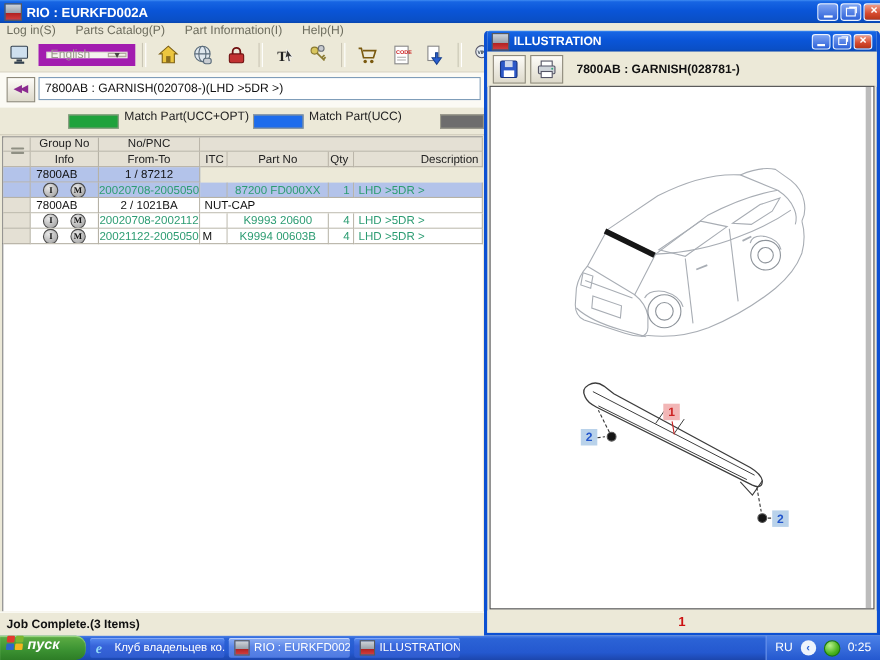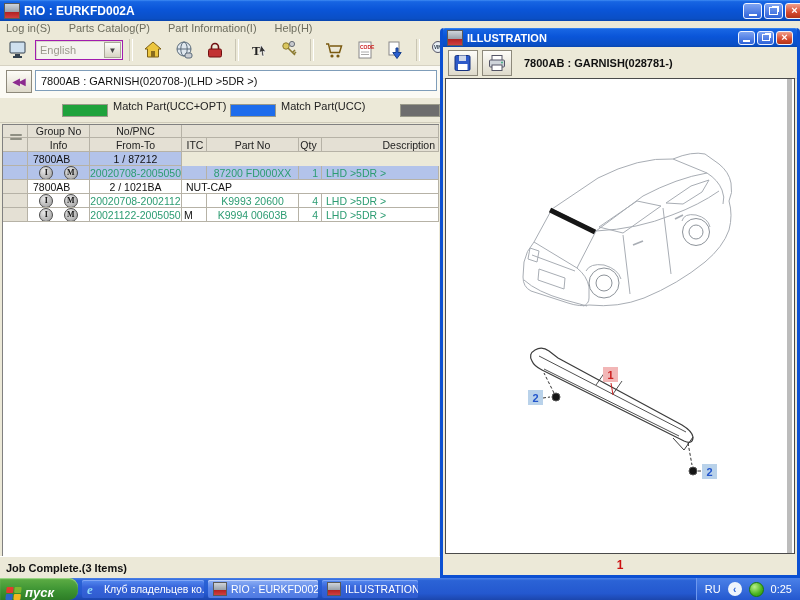--- a/index.html
+++ b/index.html
@@ -19,21 +19,21 @@
   .glyph-min{width:8px;height:2px;background:#fff;margin-top:8px;}
   .glyph-restore{width:7px;height:6px;border:1px solid #fff;box-shadow:2px -2px 0 -1px #fff;}
 
   
   .menubar{left:0;top:21px;width:800px;height:14px;background:#ece9d8;display:flex;gap:18px;
     align-items:center;padding-left:6px;font-size:11px;color:#6d6d5e;}
   .toolbar{left:0;top:35px;width:800px;height:31px;background:#ece9d8;border-bottom:1px solid #d6d2c2;
     display:flex;align-items:center;gap:3px;padding-left:4px;box-sizing:border-box;}
   .tool{width:26px;height:26px;display:flex;align-items:center;justify-content:center;border:1px solid transparent;}
   .tsep{width:2px;height:22px;border-left:1px solid #c9c5b4;border-right:1px solid #fff;margin:0 3px;}
-  .combo{width:88px;height:20px;background:#f4f3ee;border:1px solid #a21caf;box-shadow:inset 1px 1px 0 #d8d6ca;
+  .combo{width:88px;height:20px;background:#f4f3ee;border:7px solid #a21caf;box-shadow:inset 1px 1px 0 #d8d6ca;
     display:flex;align-items:center;font-size:11px;color:#9a988c;padding-left:4px;box-sizing:border-box;position:relative;}
   .combo .drop{position:absolute;right:1px;top:1px;bottom:1px;width:15px;background:linear-gradient(#fdfdfb,#d8d4c4);
     border:1px solid #aaa698;display:flex;align-items:center;justify-content:center;font-size:8px;color:#444;}
 
   
   .partbar{left:0;top:66px;width:800px;height:32px;background:#fbfaf4;}
   .backbtn{left:6px;top:70px;width:26px;height:23px;background:linear-gradient(#fdfcf8,#dedacb);
     border:1px solid #8d897b;display:flex;align-items:center;justify-content:center;color:#8b2a8f;
     font-size:10px;letter-spacing:-2px;padding-right:2px;box-sizing:border-box;}
   .partfield{left:35px;top:70px;width:402px;height:21px;background:#fff;border:1px solid #7f9db9;
@@ -87,21 +87,21 @@
     align-items:center;justify-content:center;color:#cc1111;font-weight:bold;font-size:12px;}
   .callout{position:absolute;width:15px;height:15px;display:flex;align-items:center;justify-content:center;
     font-size:11px;font-weight:bold;}
   .co-red{background:#f2b6b6;color:#c22;}
   .co-blue{background:#b9d2ea;color:#2255cc;}
 
   
   .taskbar{left:0;top:578px;width:800px;height:22px;
     background:linear-gradient(180deg,#4b81e8 0%,#2b63d6 12%,#2458cf 70%,#1c46ad 100%);display:flex;align-items:center;}
   .startbtn{height:22px;width:78px;background:linear-gradient(180deg,#5fae45 0%,#3d9433 55%,#2d7d26 100%);
-    border-radius:0 9px 9px 0;display:flex;align-items:flex-end;gap:4px;padding-left:6px;box-sizing:border-box;
+    border-radius:0 9px 9px 0;display:flex;align-items:flex-start;gap:4px;padding-left:6px;box-sizing:border-box;
     color:#fff;font-weight:bold;font-style:italic;font-size:13px;box-shadow:inset 0 1px 1px #9fd98a;}
   .flag{width:15px;height:13px;display:grid;grid-template-columns:7px 7px;grid-template-rows:6px 6px;gap:1px;transform:skewX(-6deg);}
   .flag i{border-radius:1px;}
   .taskbtn{height:18px;margin-left:4px;border-radius:2px;display:flex;align-items:center;gap:4px;
     padding:0 5px;font-size:10.5px;color:#fff;white-space:nowrap;overflow:hidden;box-sizing:border-box;
     background:linear-gradient(#558af0,#3764da 40%,#2f5ccf);box-shadow:inset 0 1px 0 #7fa5f5;}
   .taskbtn.lite{background:linear-gradient(#8fb0f5,#5d87e8 45%,#4f7ae2);box-shadow:inset 0 1px 0 #c3d5fb;}
   .tico{width:13px;height:13px;flex:0 0 auto;}
   .tray{position:absolute;right:0;top:578px;height:22px;display:flex;align-items:center;gap:7px;
     padding:0 8px;color:#fff;font-size:11px;background:linear-gradient(180deg,#4b81e8,#2458cf);

